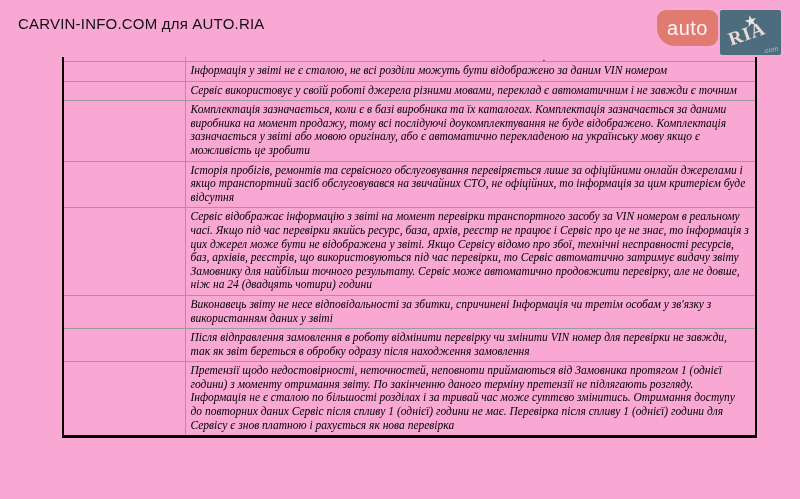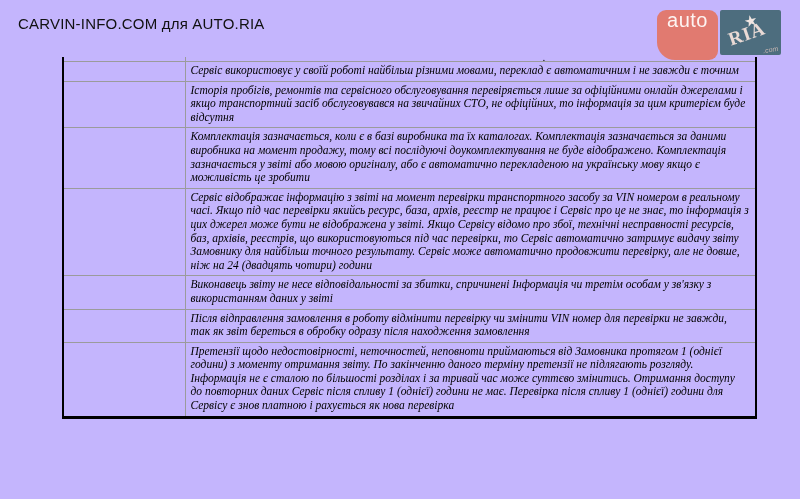--- a/index.html
+++ b/index.html
@@ -1,20 +1,20 @@
 <!DOCTYPE html>
 <html style="--auto-bg: #e17a70; --ria-bg: #4d6d7e;"><head>
 <meta charset="utf-8">
 <style>
   html, body { margin: 0; padding: 0; background: #ffffff; }
   .page {
     position: relative;
     width: 800px;
     height: 499px;
-    background: #c4b5fd;
+    background: #f9a8d4;
     overflow: hidden;
     font-family: "Liberation Sans", sans-serif;
   }
   
   .doc-title {
     position: absolute;
     left: 18px;
     top: 15px;
     font-size: 15px;
     color: #111111;
@@ -23,24 +23,25 @@
   .logo {
     position: absolute;
     top: 10px;
     left: 657px;
     width: 124px;
     height: 45px;
     display: flex;
   }
   .logo-auto {
     width: 61px;
-    height: 50px;
+    height: 36px;
     background: var(--auto-bg, #e17a70);
     border-radius: 9px 9px 9px 18px;
     display: flex;
+    align-items: center;
     justify-content: center;
     margin-right: 2px;
   }
   .logo-auto span {
     color: #fdf4f2;
     font-size: 20px;
     line-height: 20px;
     letter-spacing: 0.5px;
   }
   .logo-ria {
@@ -151,29 +152,33 @@
         </colgroup>
       <tbody>
           <tr class="cut-row">
             <td class="col-label"></td>
             <td class="col-text">
               <span>.</span>
             </td>
           </tr>
           <tr>
             <td class="col-label"></td>
-            <td class="col-text">Сервіс використовує у своїй роботі найбільш різними мовами, переклад є автоматичним і не завжди є точним</td>
+            <td class="col-text">Інформація у звіті не є сталою, не всі розділи можуть бути відображено за даним VIN номером</td>
+          </tr>
+          <tr>
+            <td class="col-label"></td>
+            <td class="col-text">Сервіс використовує у своїй роботі джерела різними мовами, переклад є автоматичним і не завжди є точним</td>
+          </tr>
+          <tr>
+            <td class="col-label"></td>
+            <td class="col-text">Комплектація зазначається, коли є в базі виробника та їх каталогах. Комплектація зазначається за даними виробника на момент продажу, тому всі послідуючі доукомплектування не буде відображено. Комплектація зазначається у звіті або мовою оригіналу, або є автоматично перекладеною на українську мову якщо є можливість це зробити</td>
           </tr>
           <tr>
             <td class="col-label"></td>
             <td class="col-text">Історія пробігів, ремонтів та сервісного обслуговування перевіряється лише за офіційними онлайн джерелами і якщо транспортний засіб обслуговувався на звичайних СТО, не офіційних, то інформація за цим критерієм буде відсутня</td>
-          </tr>
-          <tr>
-            <td class="col-label"></td>
-            <td class="col-text">Комплектація зазначається, коли є в базі виробника та їх каталогах. Комплектація зазначається за даними виробника на момент продажу, тому всі послідуючі доукомплектування не буде відображено. Комплектація зазначається у звіті або мовою оригіналу, або є автоматично перекладеною на українську мову якщо є можливість це зробити</td>
           </tr>
           <tr>
             <td class="col-label"></td>
             <td class="col-text">Сервіс відображає інформацію з звіті на момент перевірки транспортного засобу за VIN номером в реальному часі. Якщо під час перевірки якийсь ресурс, база, архів, реєстр не працює і Сервіс про це не знає, то інформація з цих джерел може бути не відображена у звіті. Якщо Сервісу відомо про збої, технічні несправності ресурсів, баз, архівів, реєстрів, що використовуються під час перевірки, то Сервіс автоматично затримує видачу звіту Замовнику для найбільш точного результату. Сервіс може автоматично продовжити перевірку, але не довше, ніж на 24 (двадцять чотири) години</td>
           </tr>
           <tr>
             <td class="col-label"></td>
             <td class="col-text">Виконавець звіту не несе відповідальності за збитки, спричинені Інформація чи третім особам у зв'язку з використанням даних у звіті</td>
           </tr>
           <tr>

